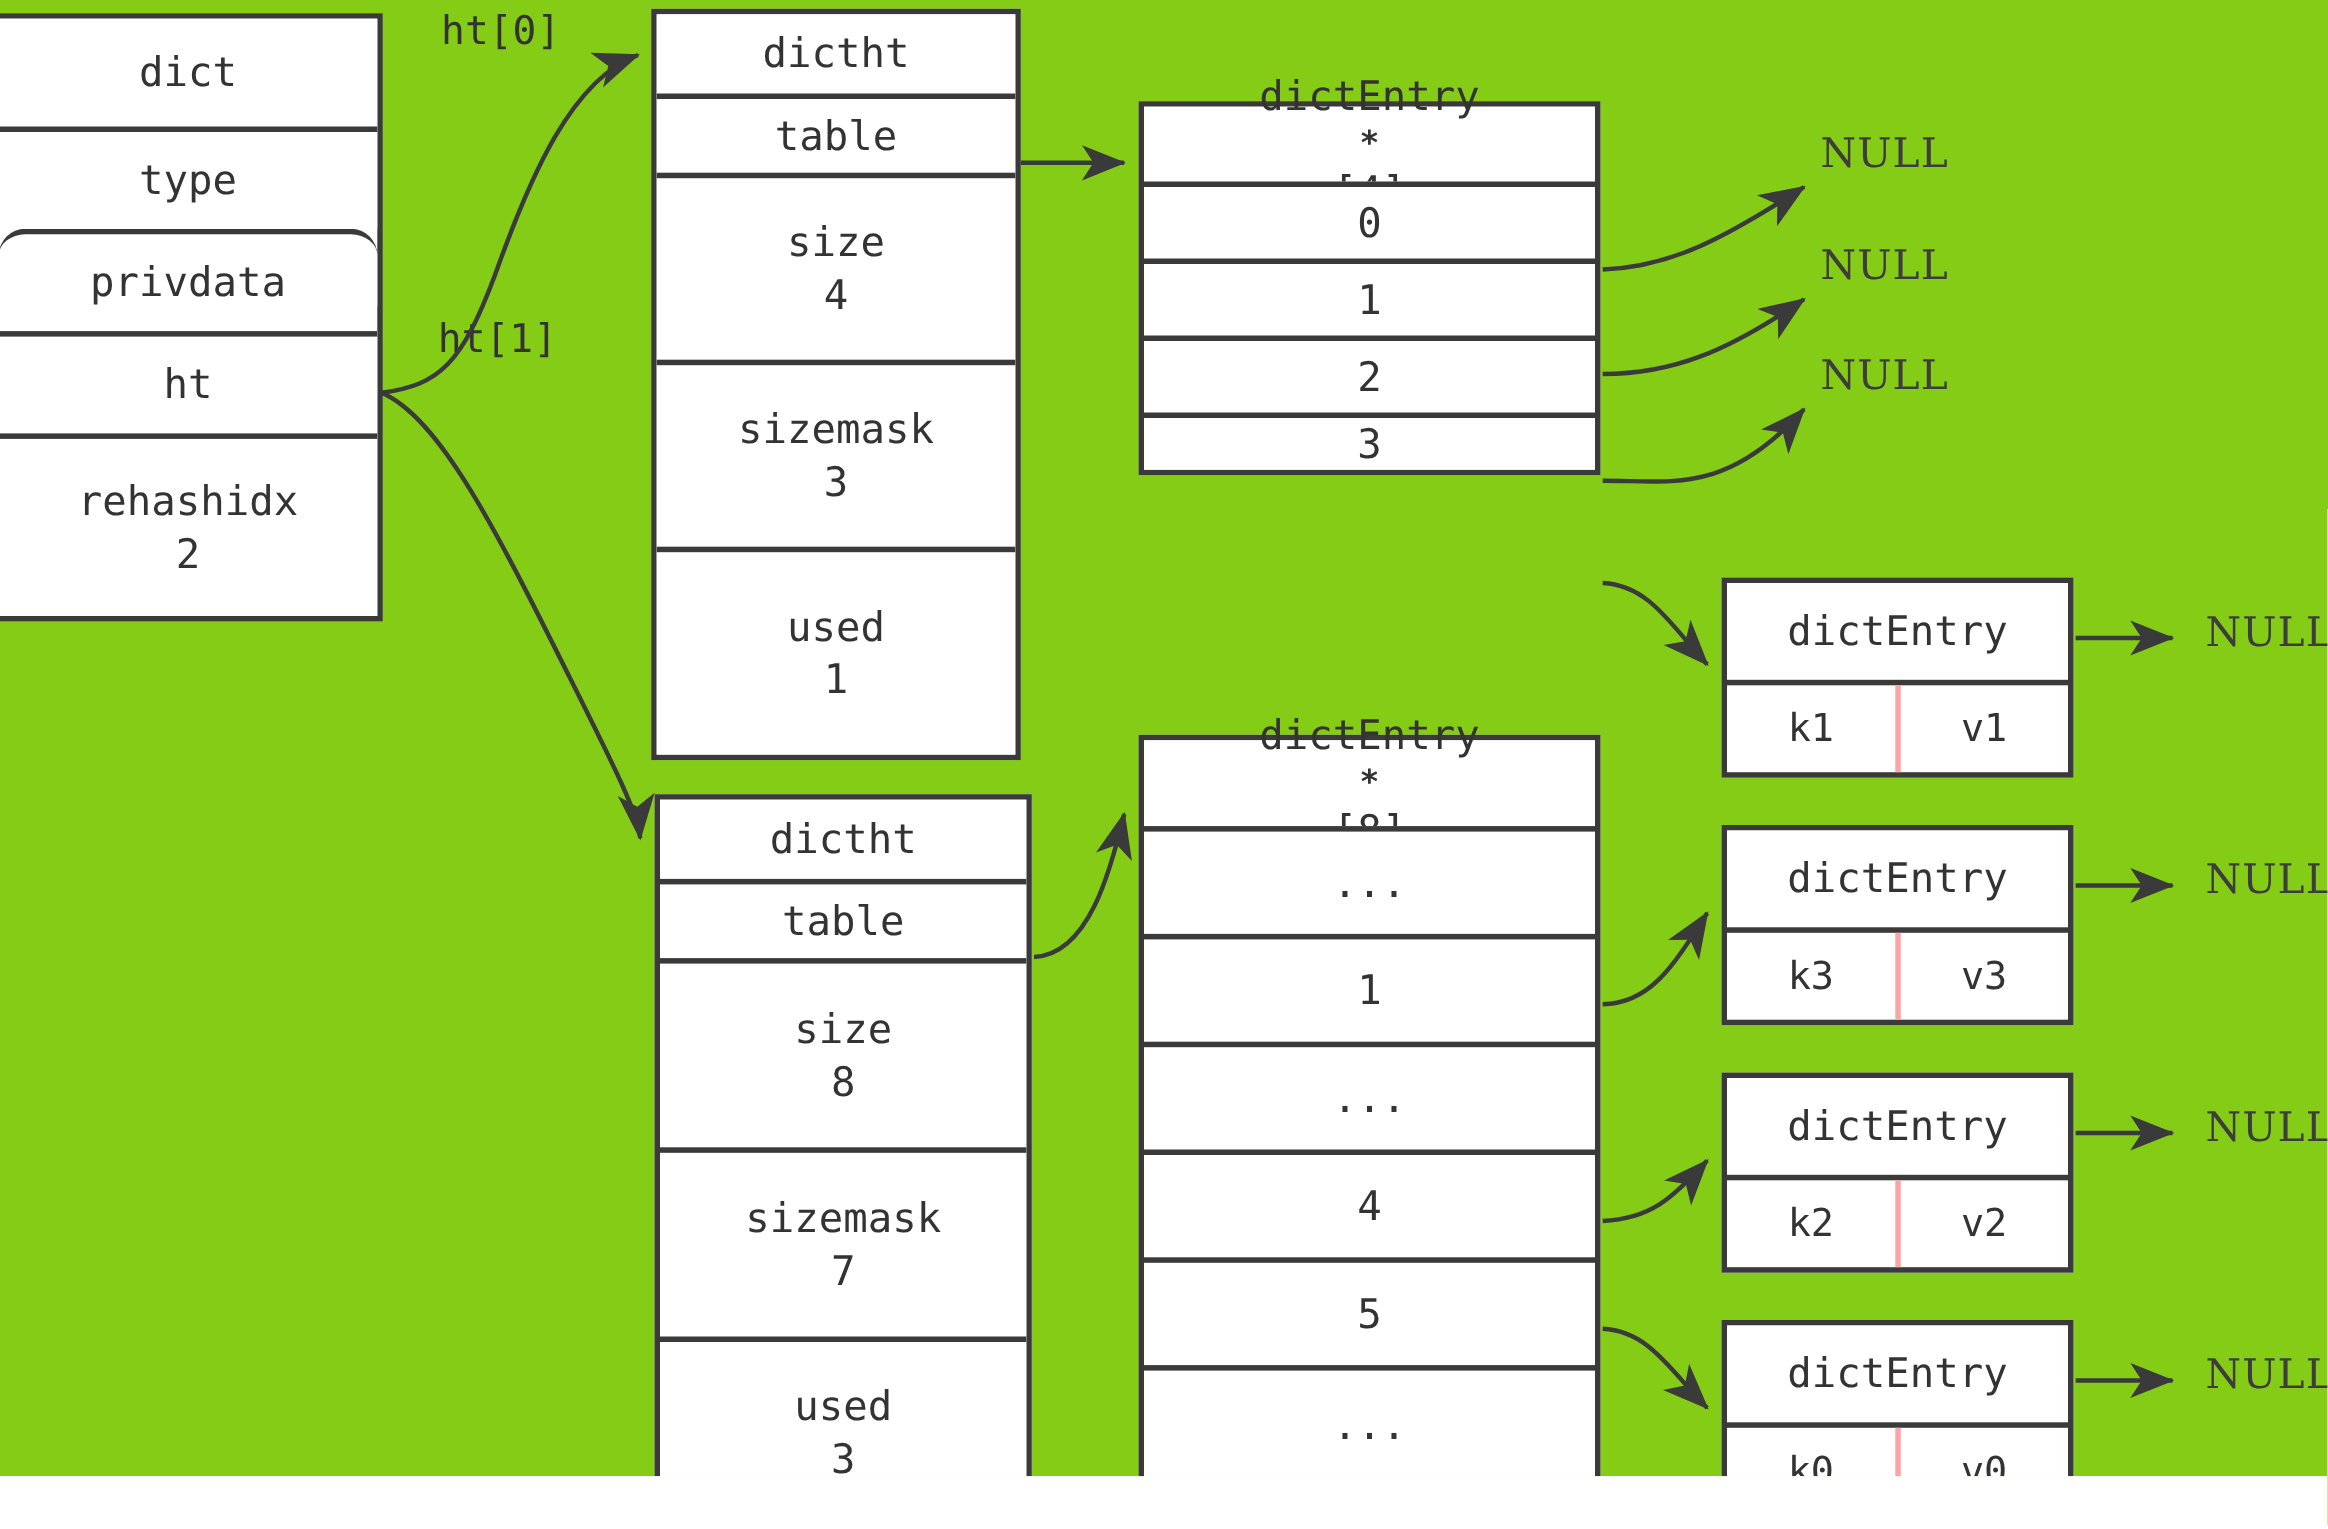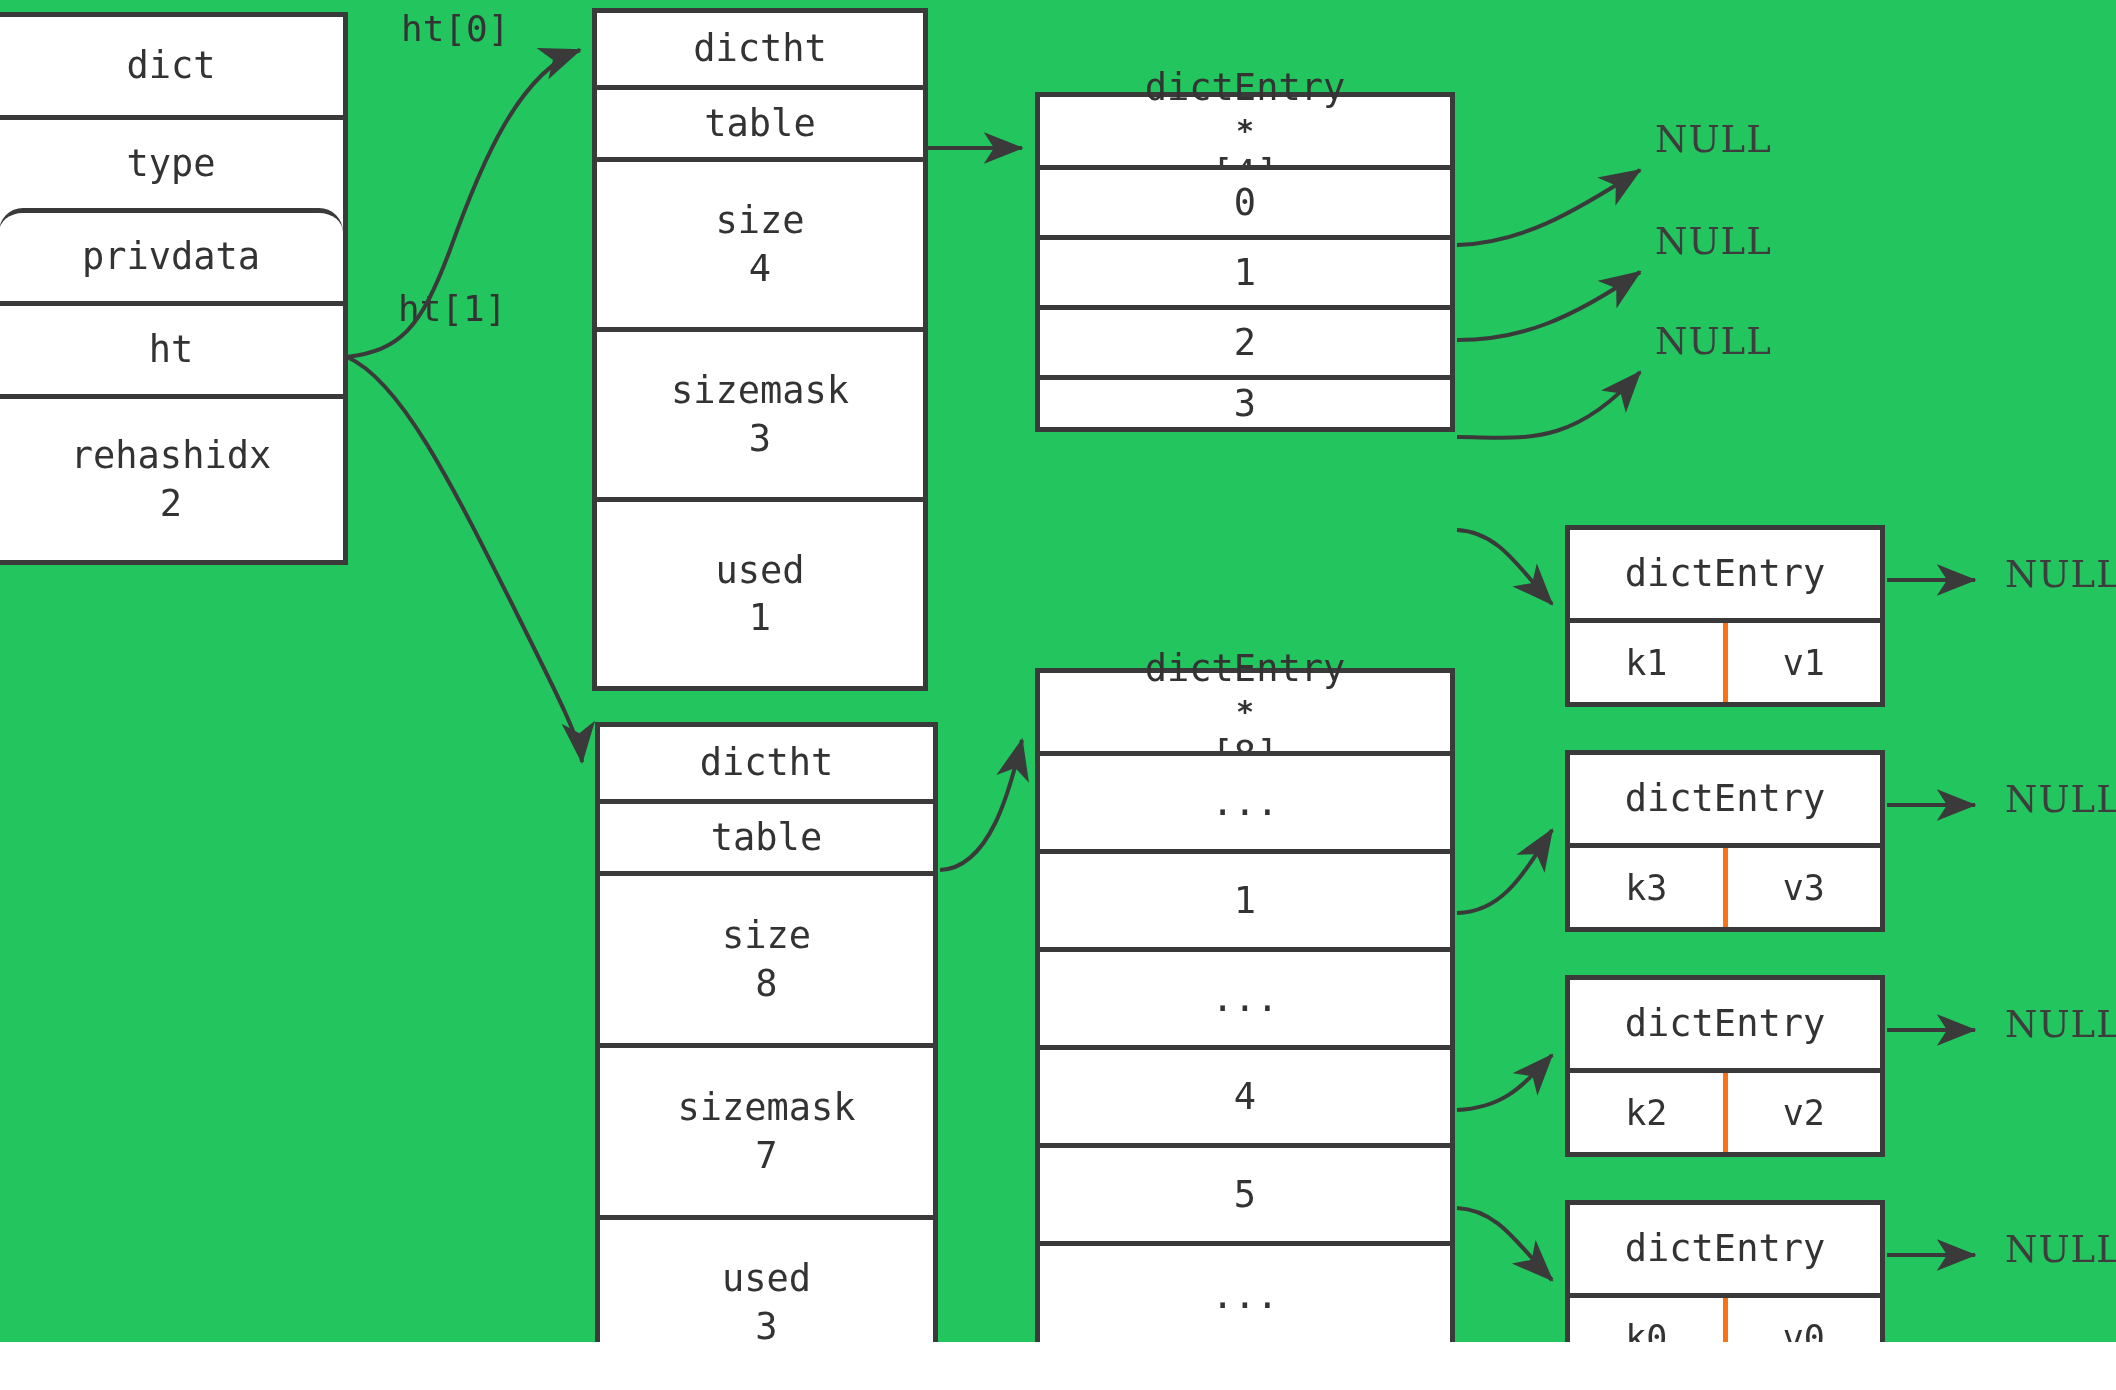--- a/index.html
+++ b/index.html
@@ -4,21 +4,21 @@
 <style>
   html, body {
     margin: 0;
     padding: 0;
     background: #ffffff;
   }
   #canvas {
     position: relative;
     width: 2116px;
     height: 1342px;
-    background: #22c55e;
+    background: #84cc16;
     overflow: hidden;
     font-family: "DejaVu Sans Mono", "Liberation Mono", monospace;
     color: #333333;
     text-decoration: underline;
   }
   
   .struct {
     position: absolute;
     box-sizing: border-box;
     border: 5px solid #3a3a3a;
@@ -64,21 +64,21 @@
     border-top: 5px solid #3a3a3a;
     flex: 1 1 auto;
   }
   .kvcell {
     flex: 1 1 50%;
     display: flex;
     align-items: center;
     justify-content: center;
     font-size: 35px;
   }
-  .kvcell + .kvcell { border-left: 5px solid #f97316; }
+  .kvcell + .kvcell { border-left: 5px solid #fca5a5; }
 
   svg.arrows {
     position: absolute;
     left: 0; top: 0;
     width: 2116px;
     height: 1390px;
     pointer-events: none;
   }
   .star { font-size: 30px; vertical-align: 14px; font-weight: 700; }
 </style>

